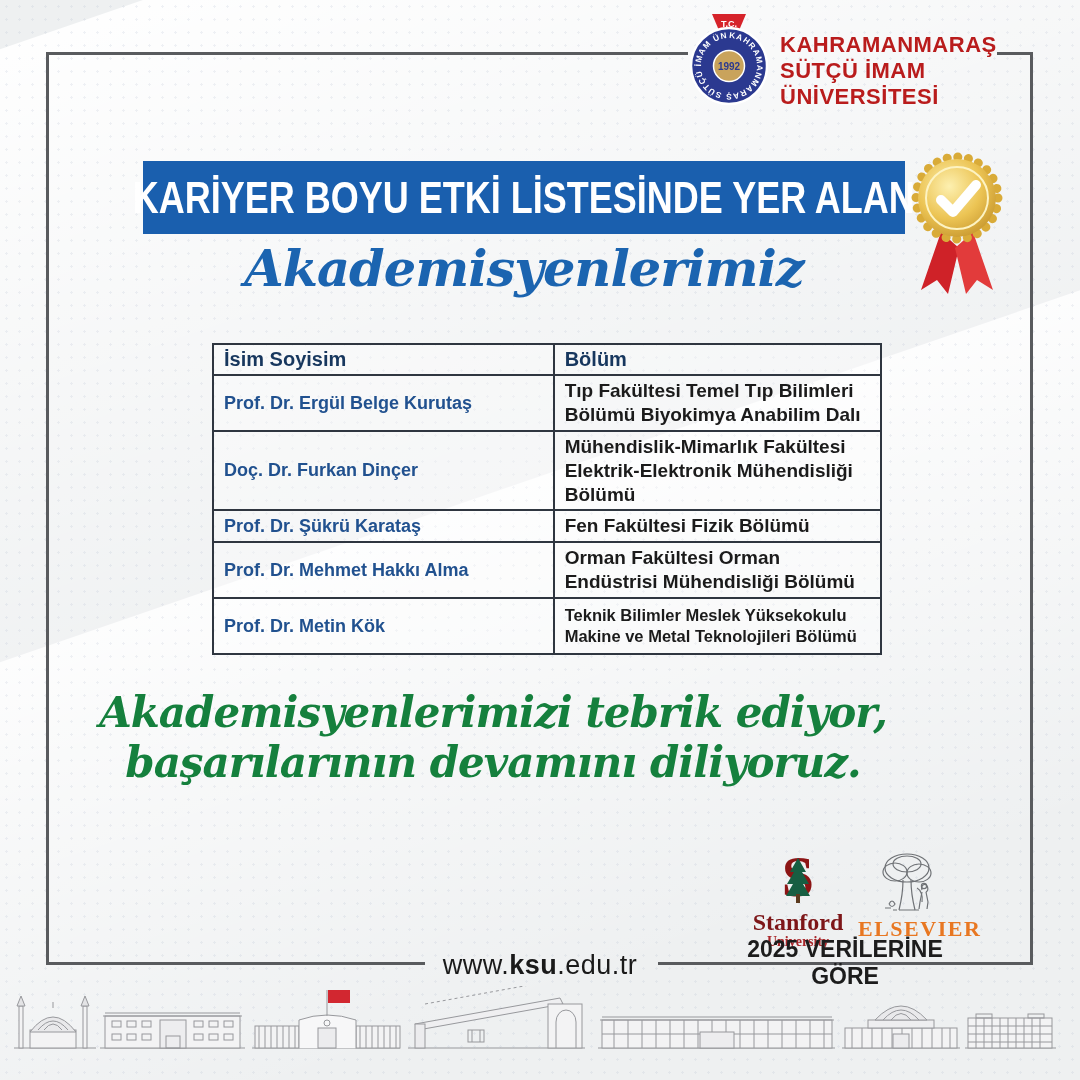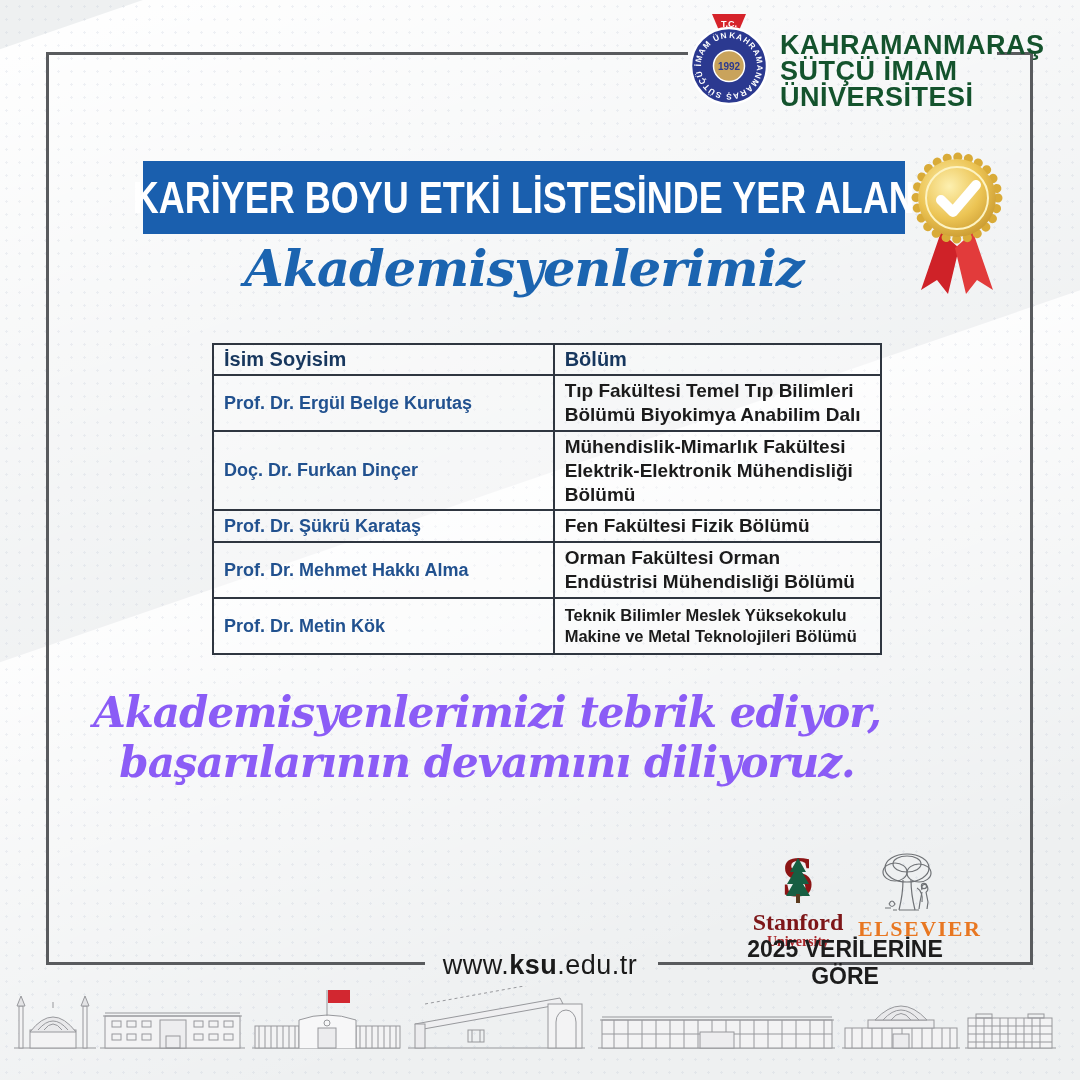--- a/index.html
+++ b/index.html
@@ -24,22 +24,22 @@
   .frame { position:absolute; background:#595b5e; }
   .f-left   { left:46px;  top:52px;  width:3px;  height:913px; }
   .f-right  { left:1030px;top:52px;  width:3px;  height:913px; }
   .f-top-a  { left:46px;  top:52px;  width:642px;height:3px; }
   .f-top-b  { left:997px; top:52px;  width:36px; height:3px; }
   .f-bot-a  { left:46px;  top:962px; width:379px;height:3px; }
   .f-bot-b  { left:658px; top:962px; width:375px;height:3px; }
 
   
   .emblem { position:absolute; left:686px; top:8px; }
-  .uni-name { position:absolute; left:780px; top:32px; color:#14532d; font-weight:bold;
-              font-size:27px; letter-spacing:.5px; line-height:26px; }
+  .uni-name { position:absolute; left:780px; top:32px; color:#b91c1c; font-weight:bold;
+              font-size:22px; letter-spacing:.5px; line-height:26px; }
 
   
   .banner { position:absolute; left:143px; top:161px; width:762px; height:73px;
             background:#1a5fae; display:flex; align-items:center; justify-content:center; }
   .banner-text { color:#ffffff; font-weight:800; font-size:45px; white-space:nowrap;
                  transform:scaleX(.80); letter-spacing:0; }
 
   .medal { position:absolute; left:901px; top:150px; }
 
   .subtitle { position:absolute; left:143px; top:238px; width:762px; text-align:center;
@@ -53,23 +53,23 @@
                padding:3px 8px 3px 10px; text-align:left; }
   th.col-name, td.col-name { width:51%; }
   th.hdr { height:30px; font-size:20px; color:#17375e; }
   td.name { font-size:18px; font-weight:bold; color:#21518f; }
   td.dept { font-size:19px; font-weight:bold; color:#1b1b1b; line-height:1.25; }
   tr.r1 { height:56px; } tr.r2 { height:78px; } tr.r3 { height:30px; }
   tr.r4 { height:56px; } tr.r5 { height:56px; }
   tr.r5 td.dept { font-size:16.5px; }
 
   
-  .message { position:absolute; left:7px; top:688px; width:960px; text-align:center;
+  .message { position:absolute; left:13px; top:688px; width:960px; text-align:center;
              font-family:"DejaVu Serif", serif; font-style:italic; font-weight:bold;
-             color:#8b5cf6; font-size:42px; line-height:50px; letter-spacing:-1px; }
+             color:#15803d; font-size:42px; line-height:50px; letter-spacing:-1px; }
 
   
   .stanford { position:absolute; left:742px; top:850px; width:112px; text-align:center; }
   .stanford .sname { font-family:"Liberation Serif", serif; font-weight:bold;
                      color:#7d1618; font-size:24px; line-height:24px; }
   .stanford .suniv { font-family:"Liberation Serif", serif; font-weight:bold;
                      color:#a8262a; font-size:14px; line-height:16px; }
   .elsevier { position:absolute; left:858px; top:850px; width:104px; text-align:center; }
   .elsevier .ename { font-family:"Liberation Serif", serif; font-weight:bold;
                      color:#e87722; font-size:22px; letter-spacing:1.5px; line-height:18px; }

